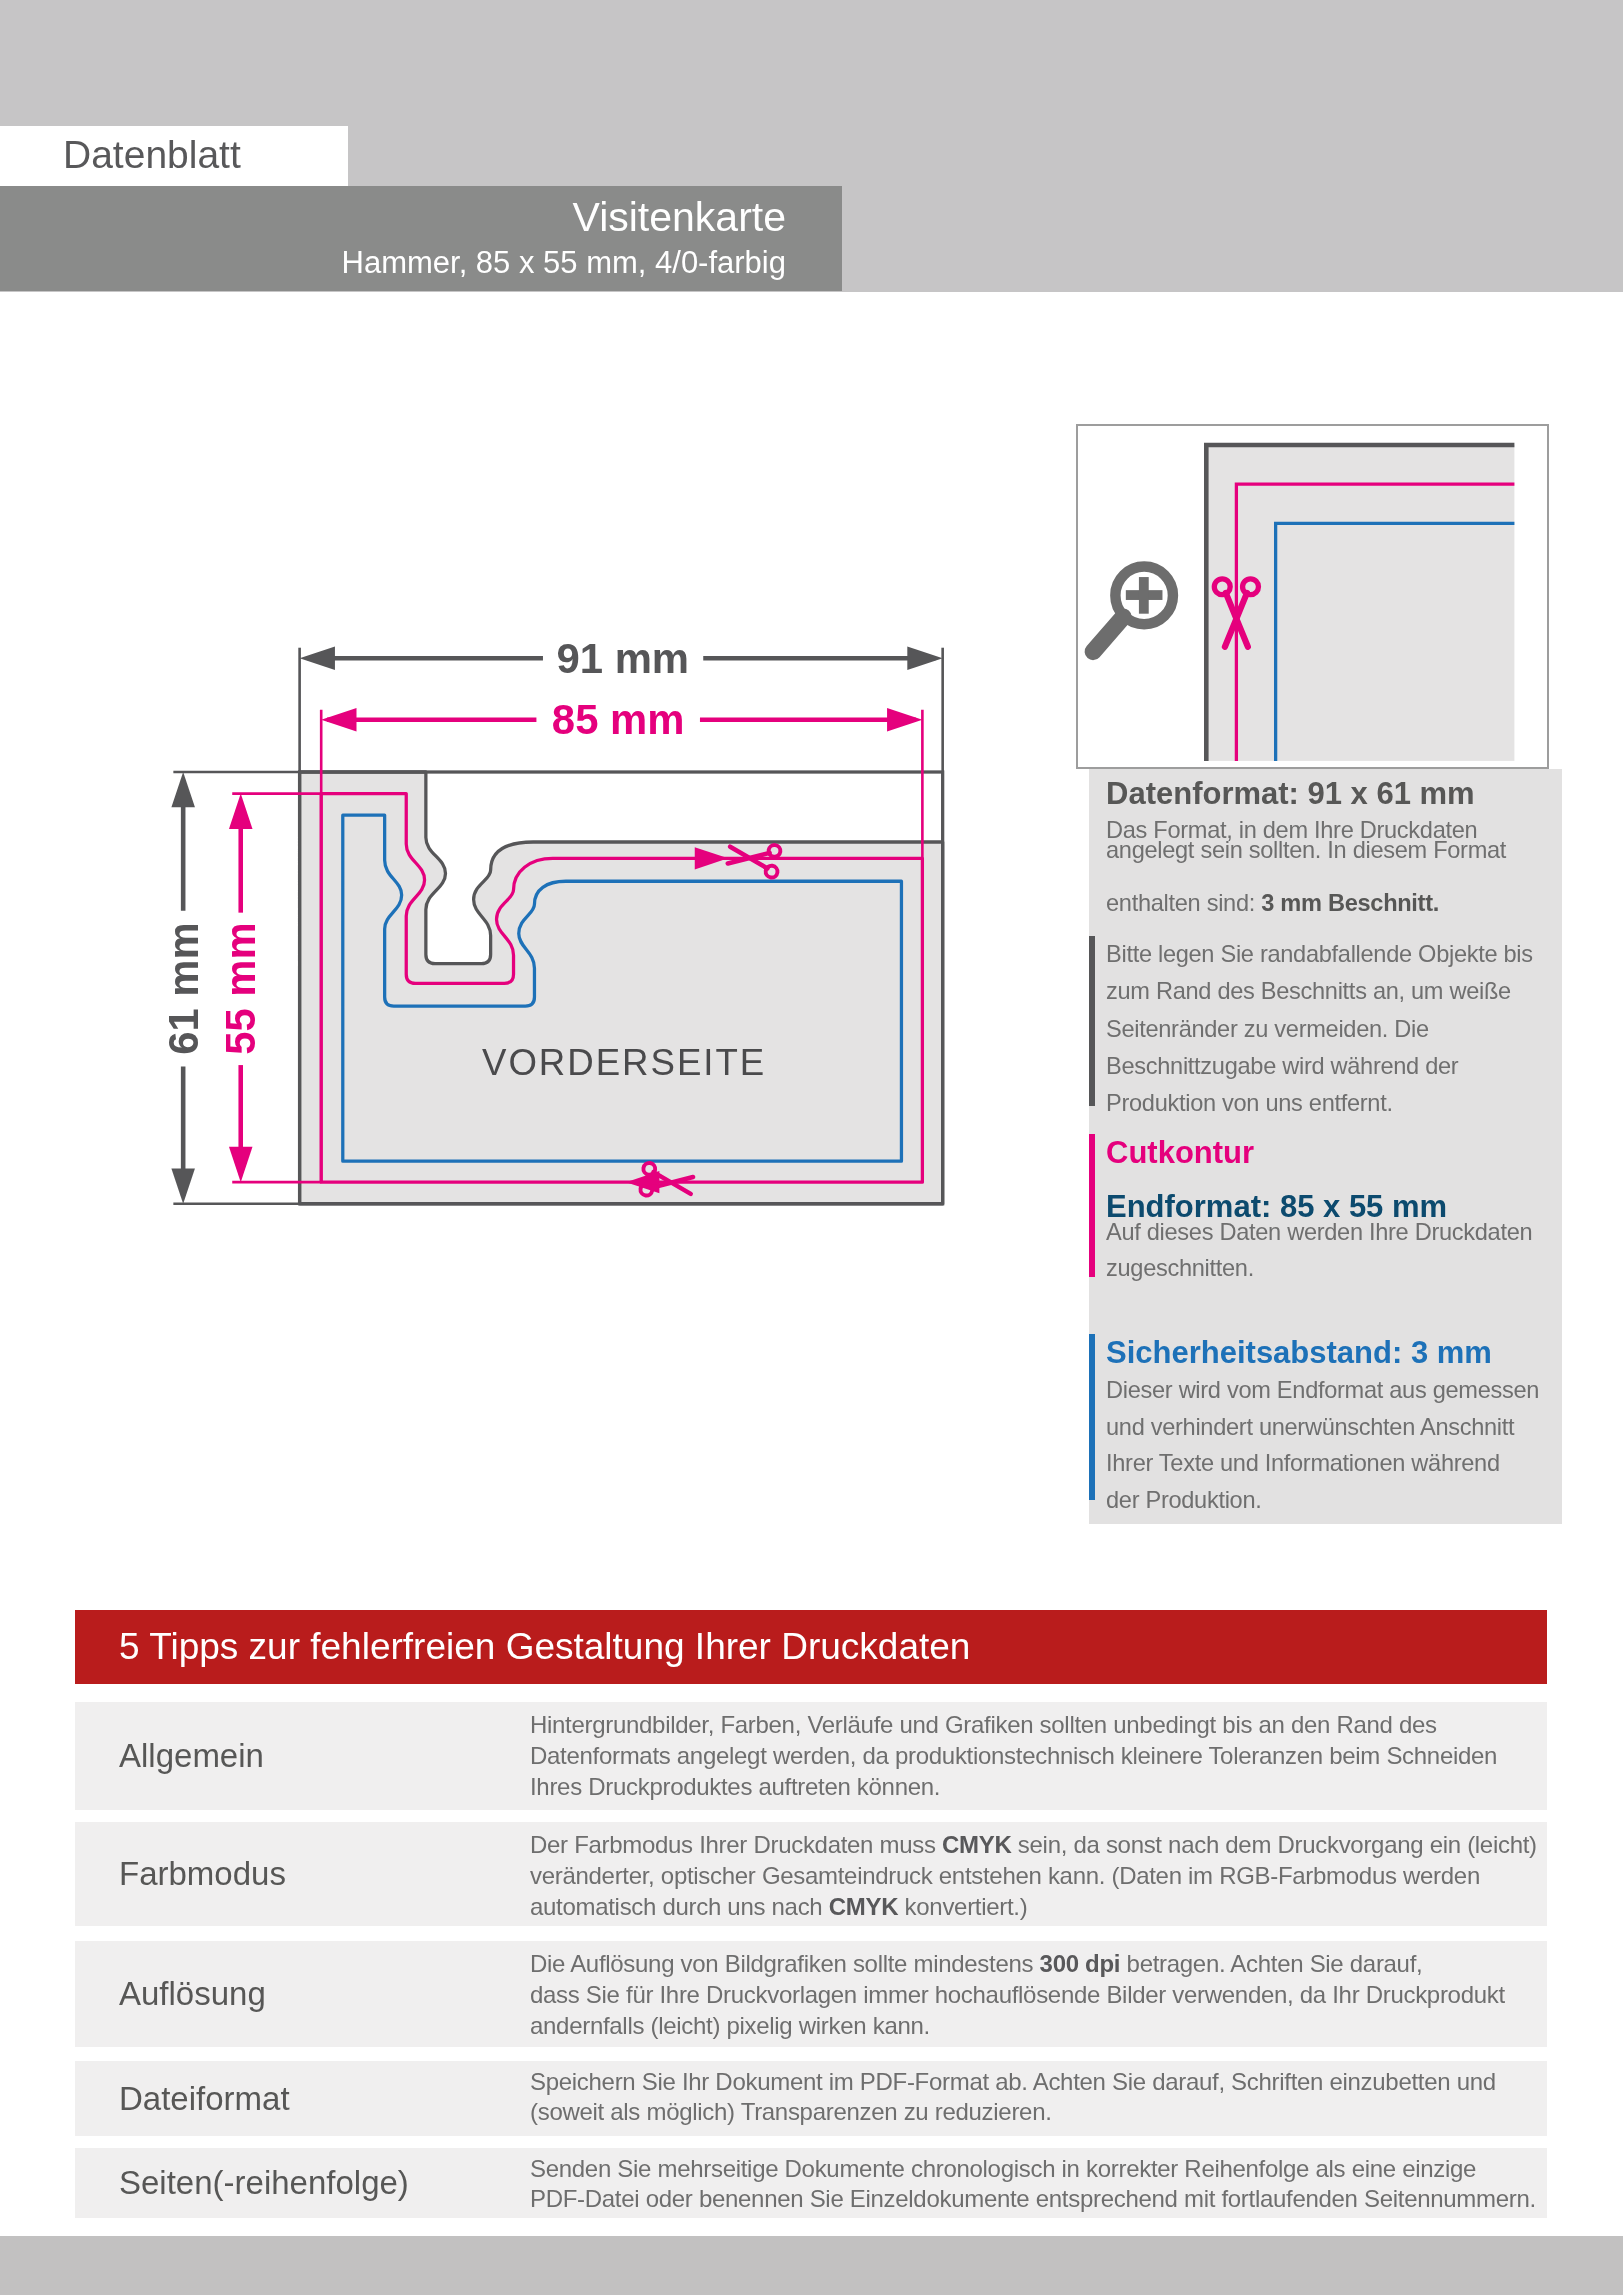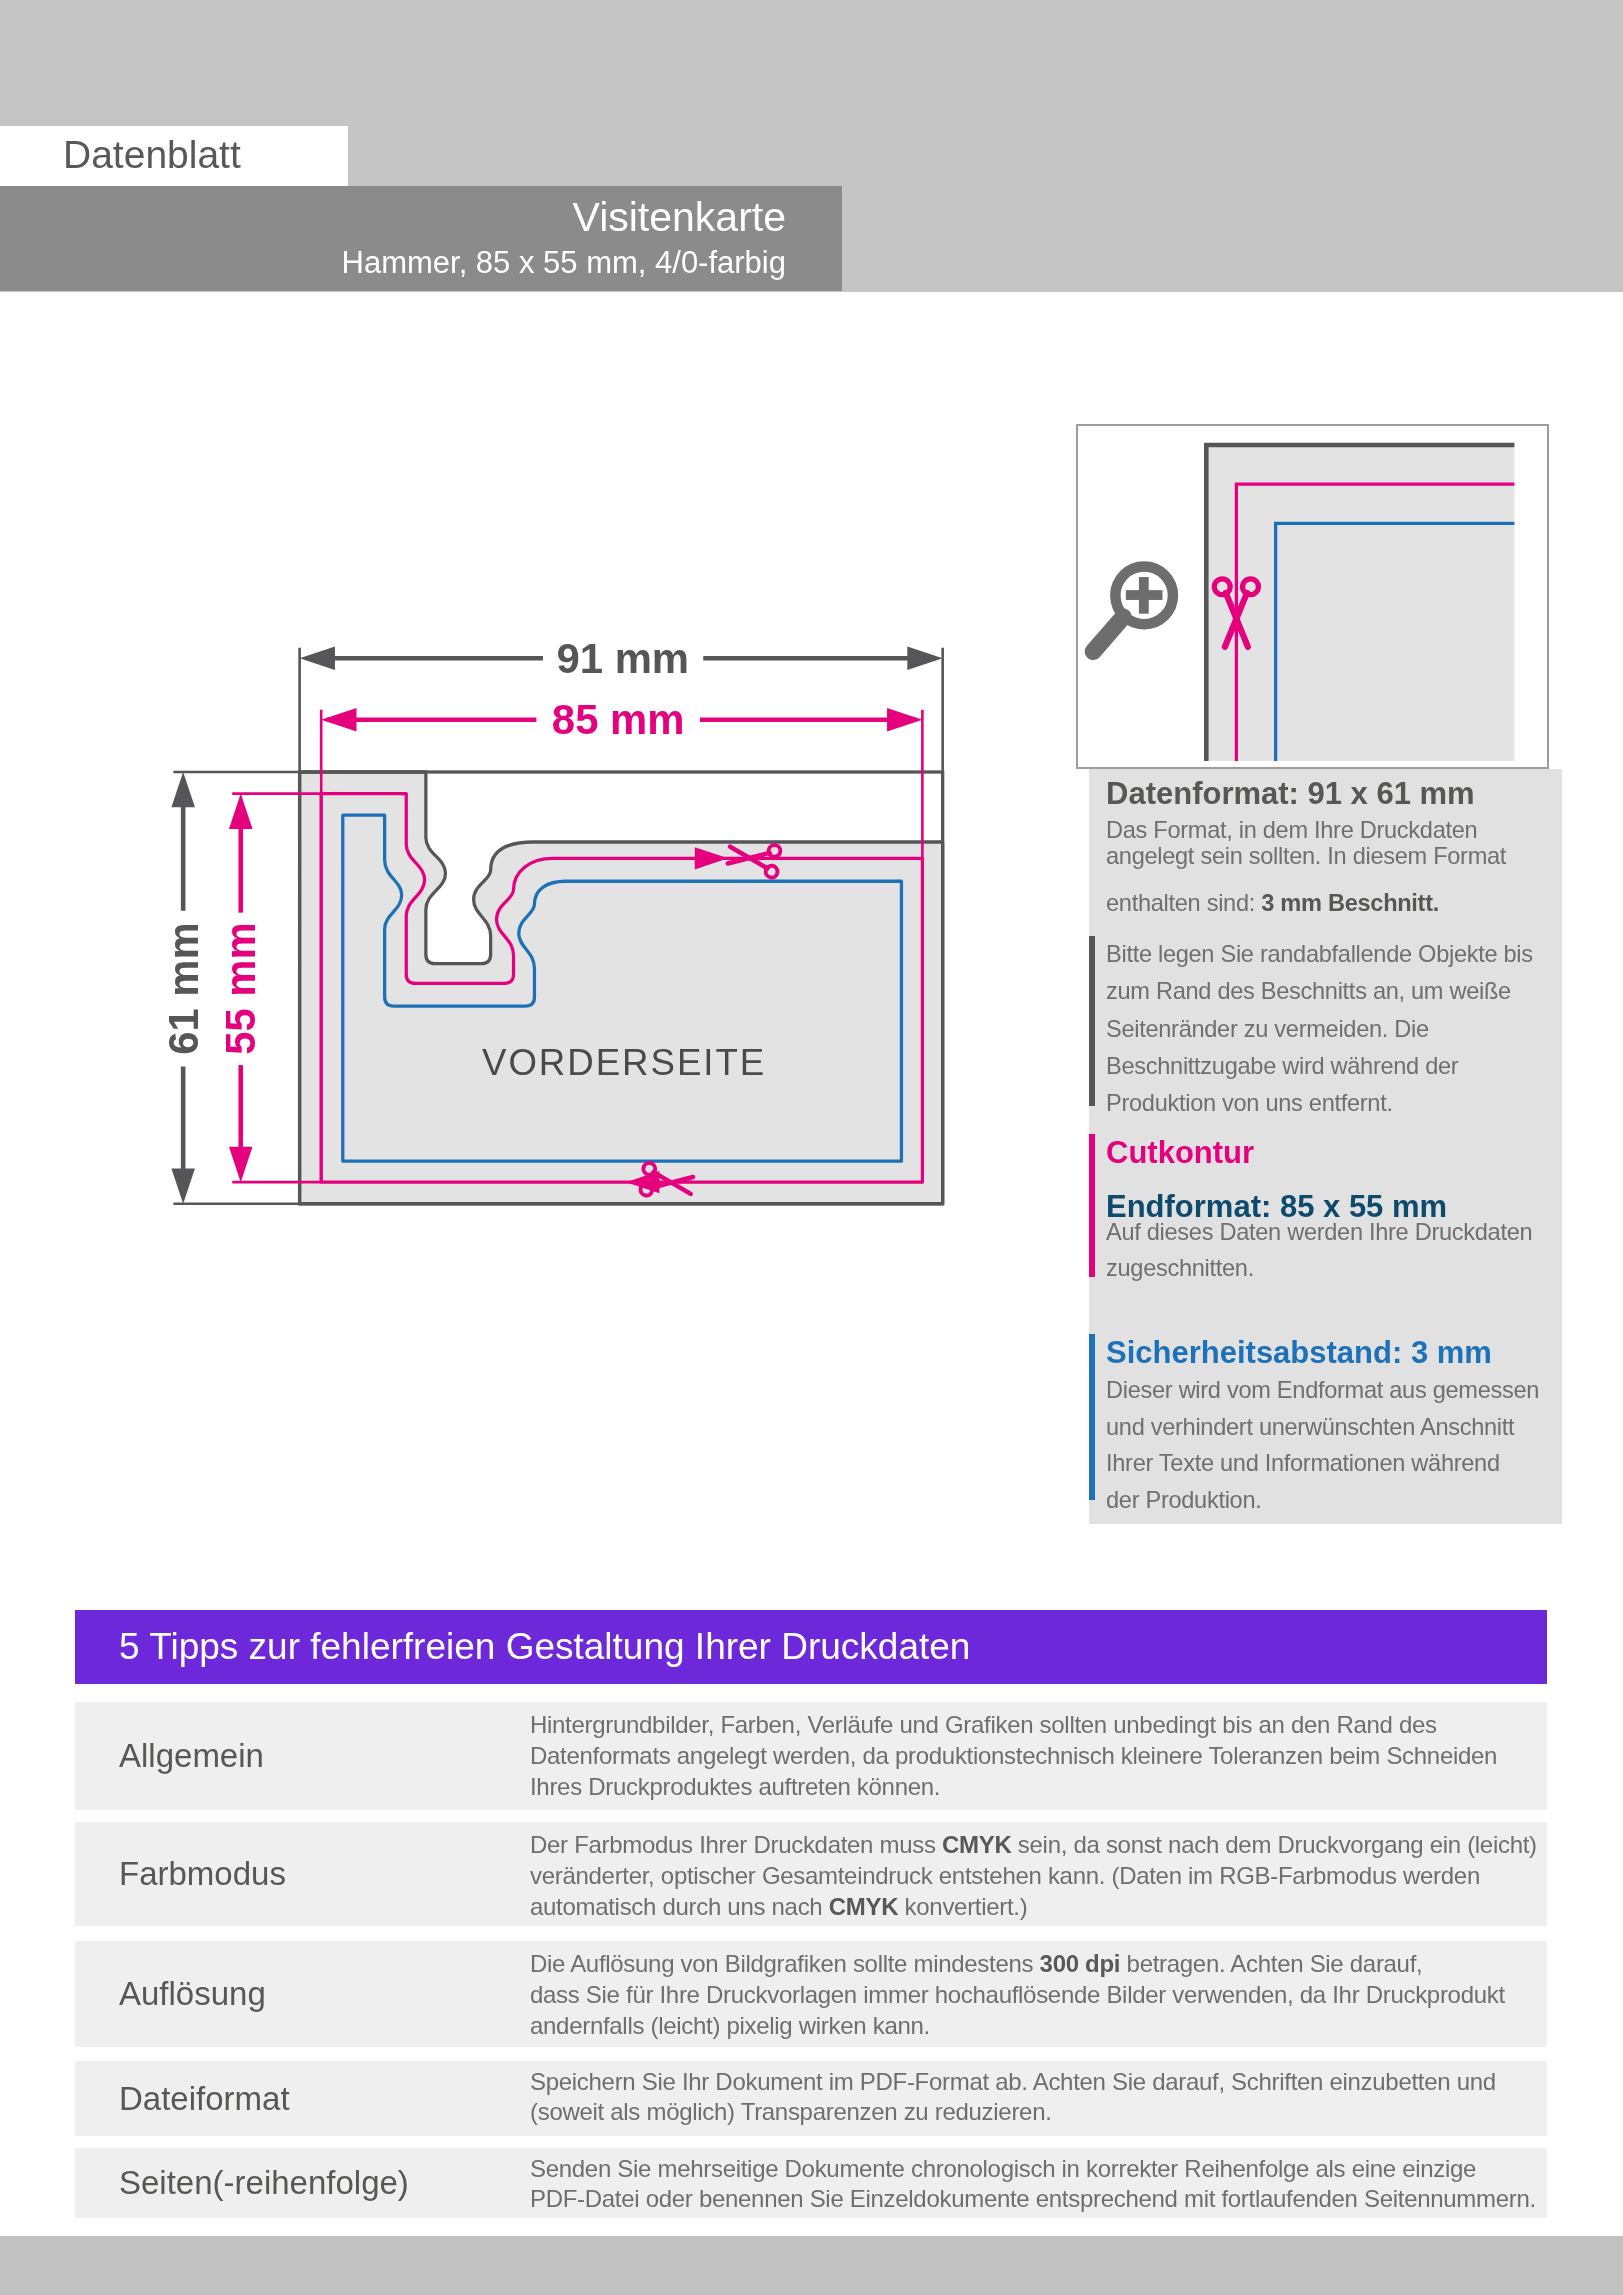--- a/index.html
+++ b/index.html
@@ -18,21 +18,21 @@
   
   .legend-panel{left:1076px;top:769px;width:473px;height:755px;background:#e2e1e1;margin-left:13px;}
   .detail-box{left:1076px;top:424px;width:473px;height:345px;background:#ffffff;border:2.6px solid #9d9d9d;box-sizing:border-box;}
   .lg-h{position:absolute;left:17px;font-size:31px;font-weight:700;color:#575756;white-space:nowrap;}
   .lg-t{position:absolute;left:17px;font-size:23.6px;color:#6f6f6f;letter-spacing:-0.3px;white-space:nowrap;}
   .lg-bar{position:absolute;left:0;width:5.9px;}
   .magenta{color:#e5007d;}
   .blue{color:#1d71b8;}
   .bold-dark{font-weight:700;color:#575756;}
   
-  .tips-header{left:75px;top:1610px;width:1472px;height:74px;background:#6d28d9;}
+  .tips-header{left:75px;top:1610px;width:1472px;height:74px;background:#b91c1c;}
   .tips-header span{position:absolute;left:44px;top:0;line-height:74px;font-size:37px;color:#ffffff;white-space:nowrap;}
   .tip-row{position:absolute;left:75px;width:1472px;background:#f0efef;}
   .tip-label{position:absolute;left:44px;top:0;bottom:0;display:flex;align-items:center;
              font-size:33px;color:#575756;white-space:nowrap;}
   .tip-line{position:absolute;left:455px;font-size:24px;color:#6e6e6e;letter-spacing:-0.3px;white-space:nowrap;}
   .tip-line b{font-weight:700;color:#58585a;}
   .footer-band{left:0;top:2236px;width:1623px;height:60px;background:#c2c1c1;}
 </style>
 </head>
 <body>
@@ -148,21 +148,21 @@
         <rect x="1741" y="882" width="15" height="56" fill="#6d6d6d"></rect>
       </g>
     </g>
   </svg>
 
   <div class="abs detail-box" style="background:transparent;"></div>
 
   <div class="abs legend-panel">
     <div class="lg-h" style="top:7.2px;">Datenformat: 91 x 61 mm</div>
     <div class="lg-t" style="top:48px;">Das Format, in dem Ihre Druckdaten</div>
-    <div class="lg-t" style="top:74px;">angelegt sein sollten. In diesem Format</div>
+    <div class="lg-t" style="top:68px;">angelegt sein sollten. In diesem Format</div>
     <div class="lg-t" style="top:121px;">
       <span>enthalten sind: </span><span class="bold-dark">3 mm Beschnitt.</span>
     </div>
 
     <div class="lg-bar" style="top:167px;height:170px;background:#565658;"></div>
     <div class="lg-t" style="top:172px;">Bitte legen Sie randabfallende Objekte bis</div>
     <div class="lg-t" style="top:209px;">zum Rand des Beschnitts an, um weiße</div>
     <div class="lg-t" style="top:247px;">Seitenränder zu vermeiden. Die</div>
     <div class="lg-t" style="top:284px;">Beschnittzugabe wird während der</div>
     <div class="lg-t" style="top:321px;">Produktion von uns entfernt.</div>

